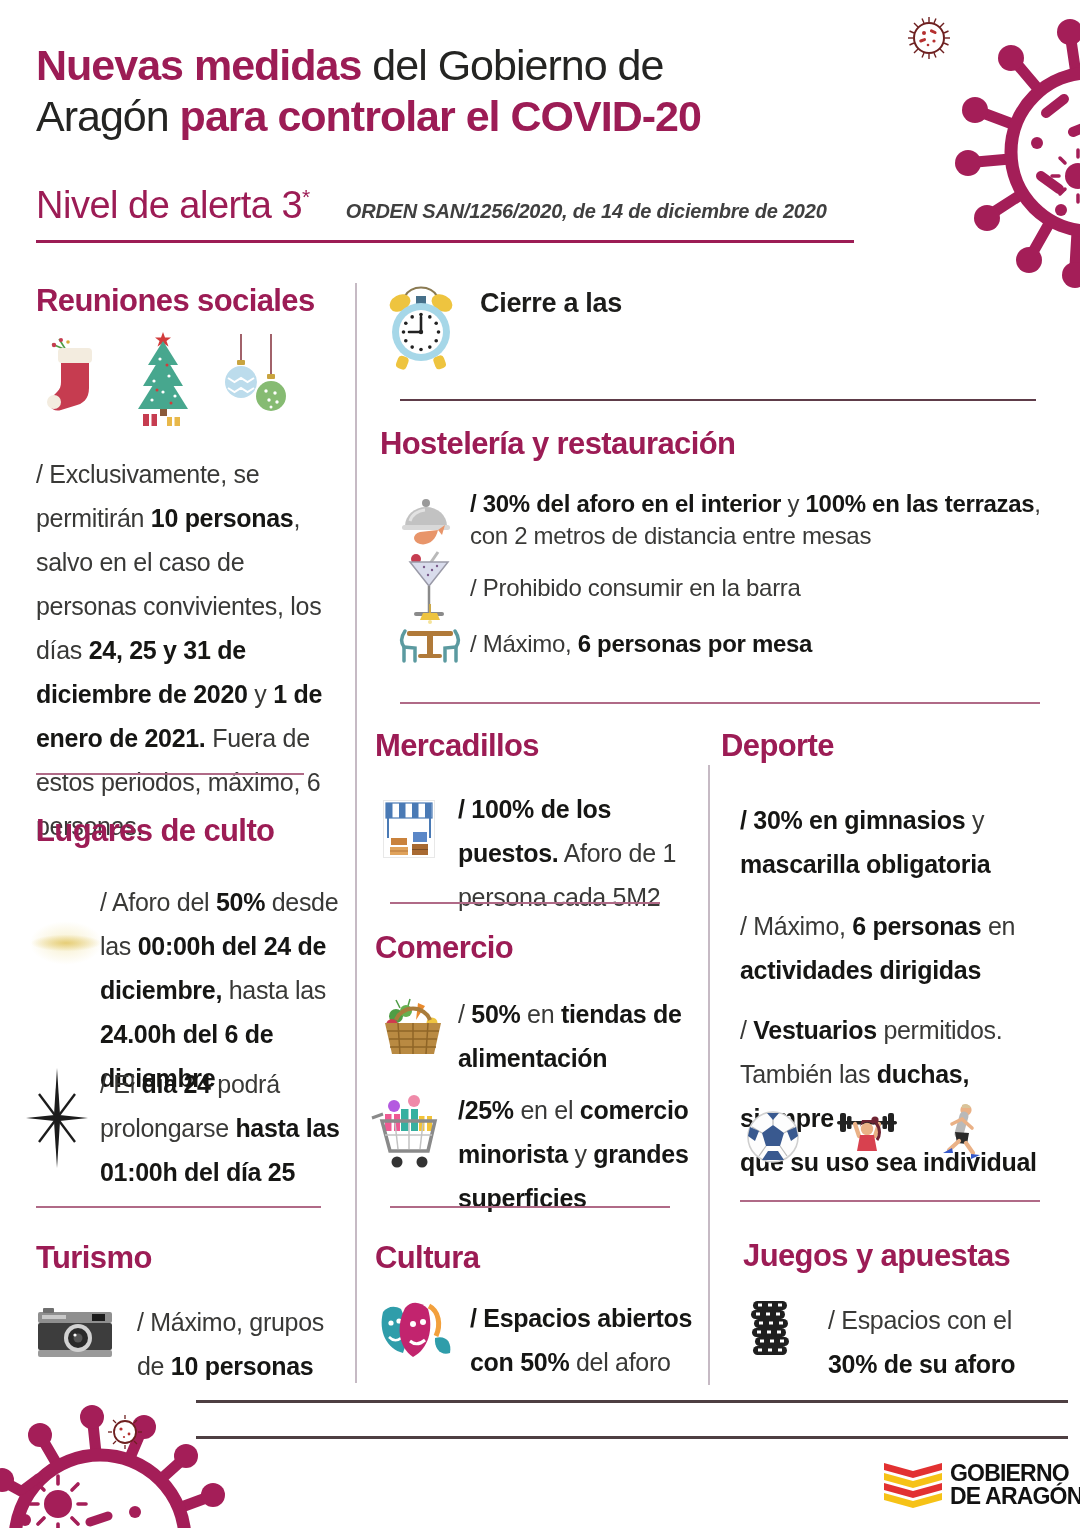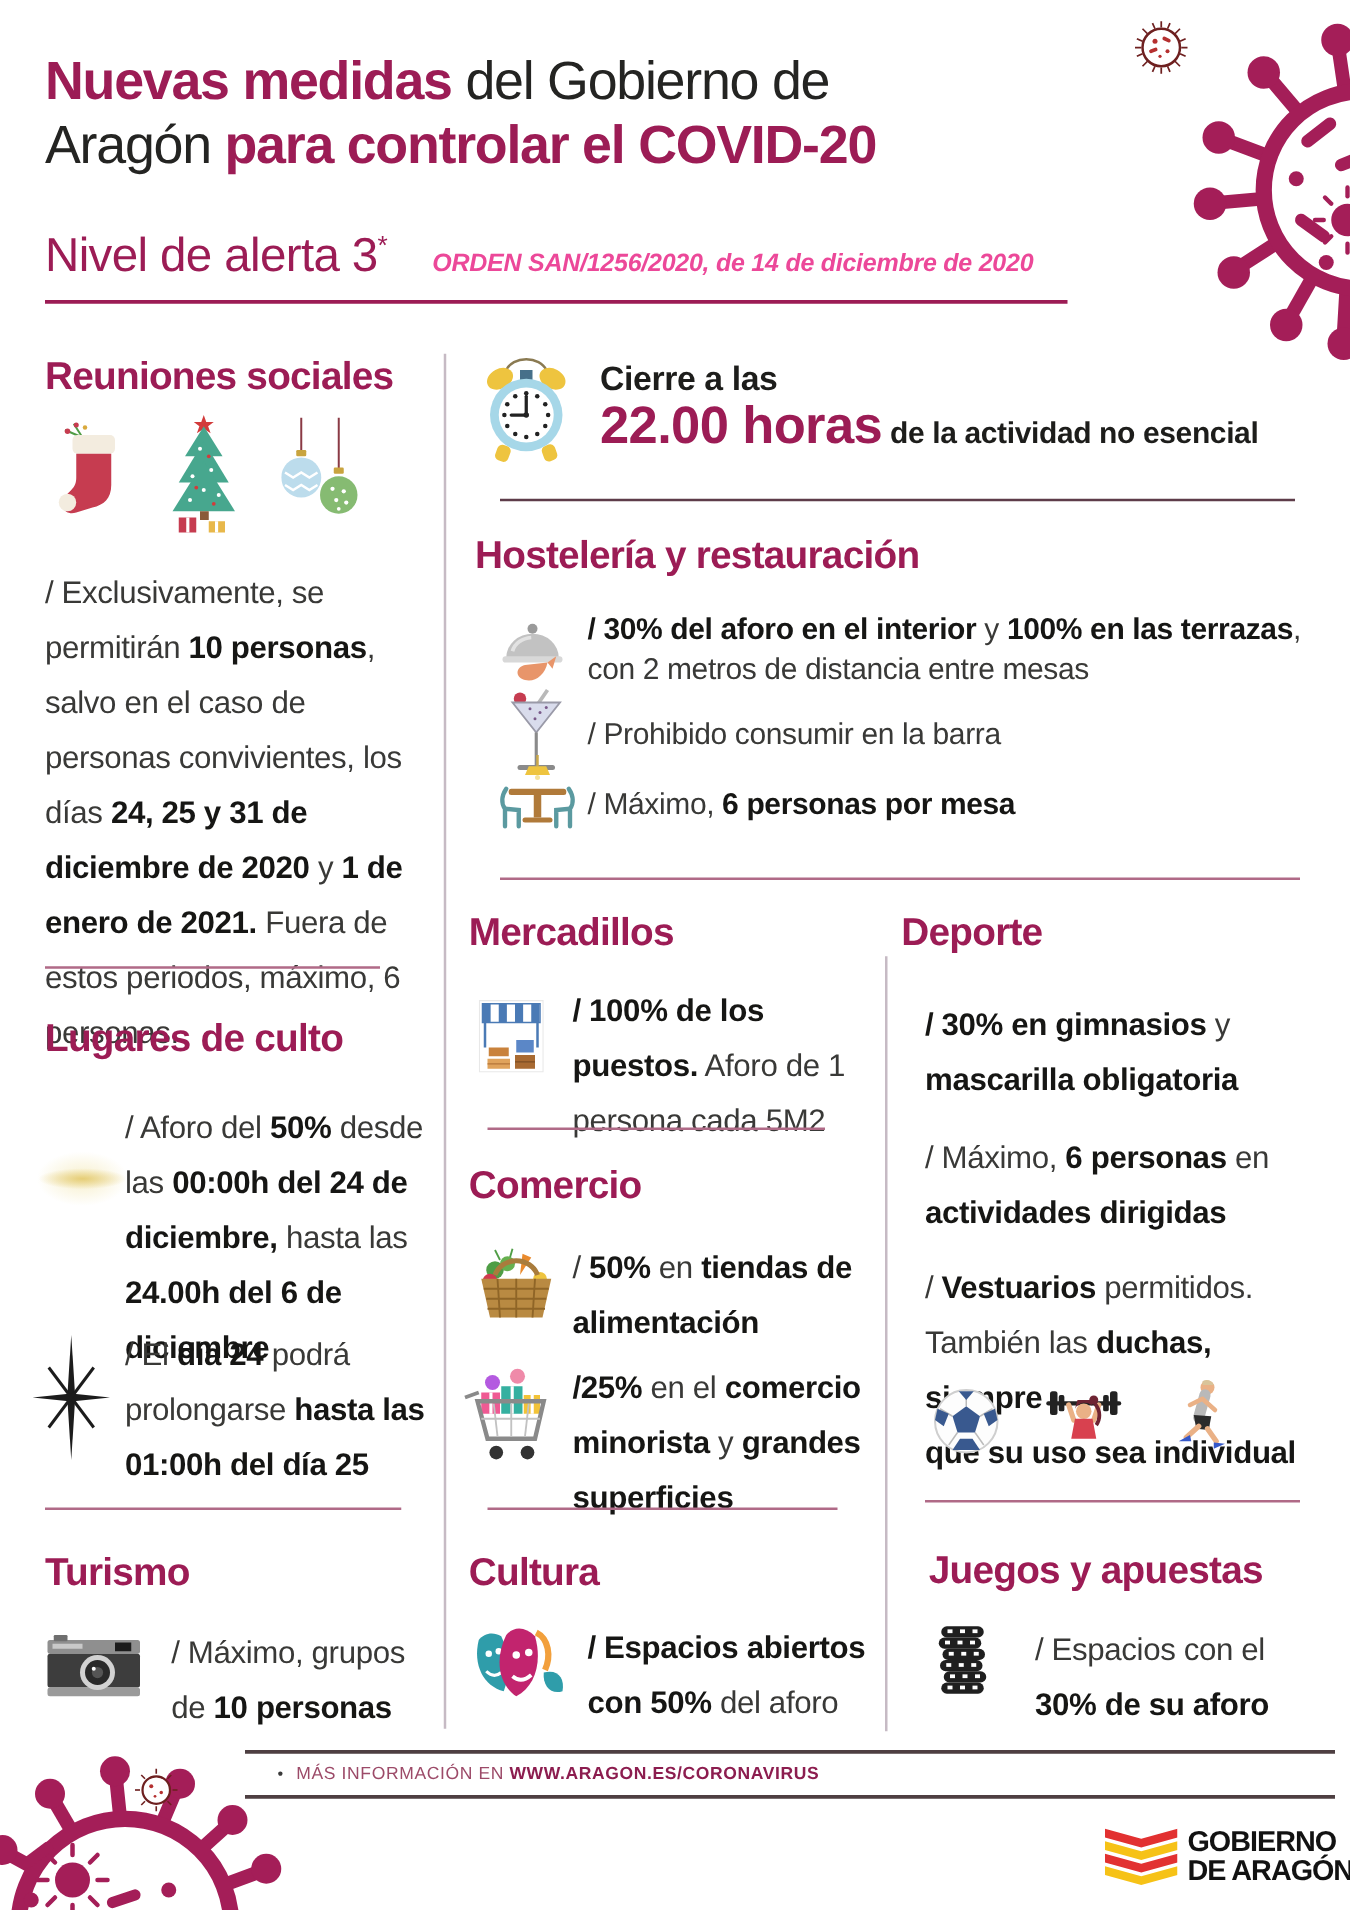--- a/index.html
+++ b/index.html
@@ -8,21 +8,21 @@
   }
   html,body{margin:0;padding:0;background:#ffffff;}
   #page{position:relative;width:1080px;height:1528px;background:#fff;overflow:hidden;
         font-family:"Liberation Sans",sans-serif;color:var(--dark);}
   .abs{position:absolute;}
   .t1{font-size:43px;line-height:51px;font-weight:400;letter-spacing:-1px;color:#242422;white-space:nowrap;}
   .t1 .mb{color:var(--maroon);font-weight:700;}
   .alert-row{display:flex;align-items:baseline;}
   .alert{font-size:38px;font-weight:400;color:var(--maroon);letter-spacing:-0.5px;margin-top:20px;}
   .alert sup{font-size:21px;}
-  .order{font-size:20px;font-style:italic;font-weight:700;color:#ec4899;margin-left:36px;letter-spacing:-0.2px;}
+  .order{font-size:20px;font-style:italic;font-weight:700;color:#404040;margin-left:36px;letter-spacing:-0.2px;}
   .rule{background:var(--maroon);height:3px;}
   .sec-h{font-size:31px;font-weight:700;color:var(--maroon);letter-spacing:-0.6px;white-space:nowrap;}
   .txt{font-size:25px;line-height:44px;color:var(--txt);white-space:pre-line;letter-spacing:-0.3px;}
   .txt .b{font-weight:700;color:#161614;}
   .txt.sm{font-size:24px;line-height:32px;}
   .cierre-intro{font-size:27px;font-weight:700;color:#1d1d1b;letter-spacing:-0.3px;}
   .cierre-line{white-space:nowrap;}
   .cierre-time{font-size:42px;font-weight:700;color:var(--maroon);letter-spacing:-0.5px;}
   .cierre-detail{font-size:24px;font-weight:700;color:#1d1d1b;letter-spacing:-0.3px;}
   .hdiv{height:2px;background:var(--line-pink);}
@@ -259,23 +259,20 @@
         <circle cx="24.8" cy="41.3" r="1.8"></circle>
         <circle cx="31.2" cy="34.9" r="1.8"></circle>
     </g>
     <g stroke="#222" stroke-width="2.6" stroke-linecap="round">
       <line x1="40" y1="50" x2="40" y2="35"></line>
         <line x1="40" y1="50" x2="28" y2="50"></line>
     </g>
     <circle cx="40" cy="50" r="2.2" fill="#222"></circle>
   </svg>
   <div class="abs cierre-intro" style="left:480px;top:288px">Cierre a las</div>
-  <div class="abs cierre-line" style="left:480px;top:316px">
-    <span class="cierre-time">22.00 horas</span><span class="cierre-detail"> de la actividad no esencial</span>
-  </div>
   <div class="abs hdiv dark" style="left:400px;top:399px;width:636px"></div>
 
   <div class="abs sec-h" style="left:380px;top:426px">Hostelería y restauración</div>
 
   <svg class="abs" style="left:398px;top:490px" width="56" height="58" viewBox="0 0 56 58">
     <circle cx="28" cy="13" r="4" fill="#9a9a9a"></circle>
     <path d="M7 36 A21 19 0 0 1 49 36 Z" fill="#c2c2c2"></path>
     <path d="M12 31 A17 14 0 0 1 27 20" fill="none" stroke="#e2e2e2" stroke-width="3"></path>
     <rect x="4" y="35" width="48" height="5" rx="2.5" fill="#d8d8d8"></rect>
     <path d="M22 42 L40 40 C38 50 30 56 22 54 C14 52 14 44 22 42 Z" fill="#e8956a"></path>
@@ -507,23 +504,20 @@
           <rect x="10" y="48.5" width="4" height="3"></rect>
           <rect x="20" y="48.5" width="4" height="3"></rect>
           <rect x="30" y="48.5" width="4" height="3"></rect>
         </g>
     </g>
   </svg>
   <div class="abs txt" style="left:828px;top:1298px;width:230px"><span>/ Espacios con el
 </span><span class="b">30% de su aforo</span></div>
 
   <div class="abs foot-line" style="left:196px;top:1400px;width:872px"></div>
-  <div class="abs foot-info" style="left:222px;top:1410px">
-    <span class="bullet">•</span><span>MÁS INFORMACIÓN EN </span><span class="url">WWW.ARAGON.ES/CORONAVIRUS</span>
-  </div>
   <div class="abs foot-line" style="left:196px;top:1436px;width:872px"></div>
 
   <div class="abs" style="left:884px;top:1462px;display:flex;align-items:center;gap:8px">
     <svg width="58" height="46" viewBox="0 0 58 46">
       <path d="M0 1 L29 9 L58 1 L58 8 L29 16 L0 8 Z" fill="#e23131"></path>
       <path d="M0 11 L29 19 L58 11 L58 18 L29 26 L0 18 Z" fill="#f6c217"></path>
       <path d="M0 21 L29 29 L58 21 L58 28 L29 36 L0 28 Z" fill="#e23131"></path>
       <path d="M0 31 L29 39 L58 31 L58 38 L29 46 L0 38 Z" fill="#f6c217"></path>
     </svg>
     <div class="logo-text">

